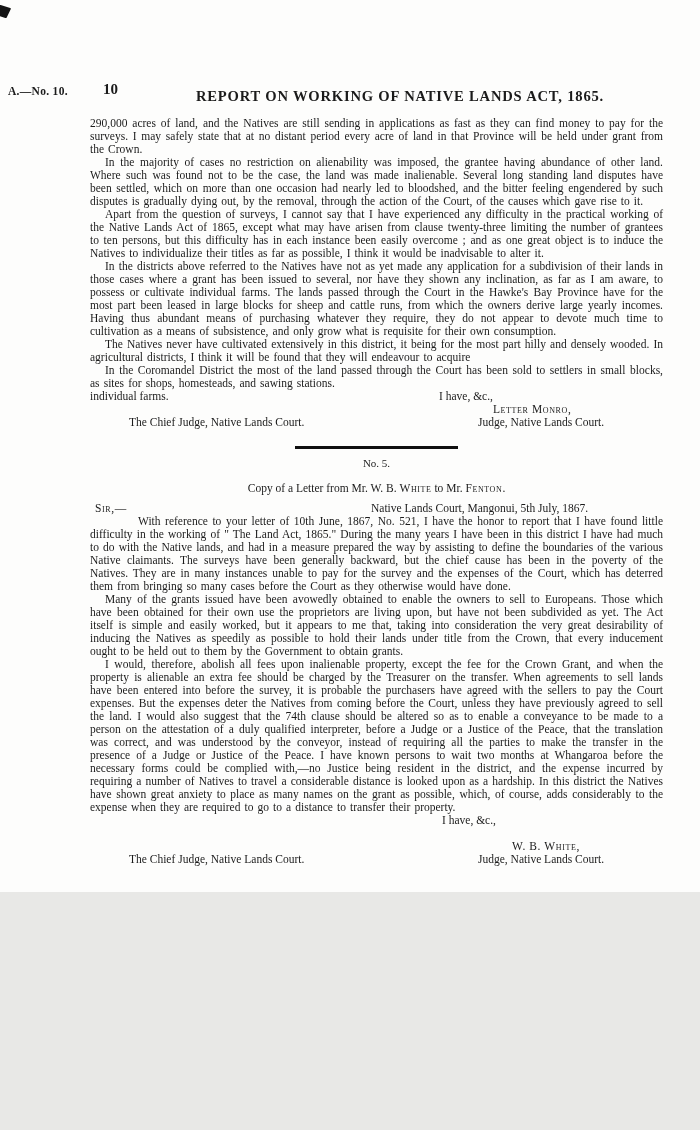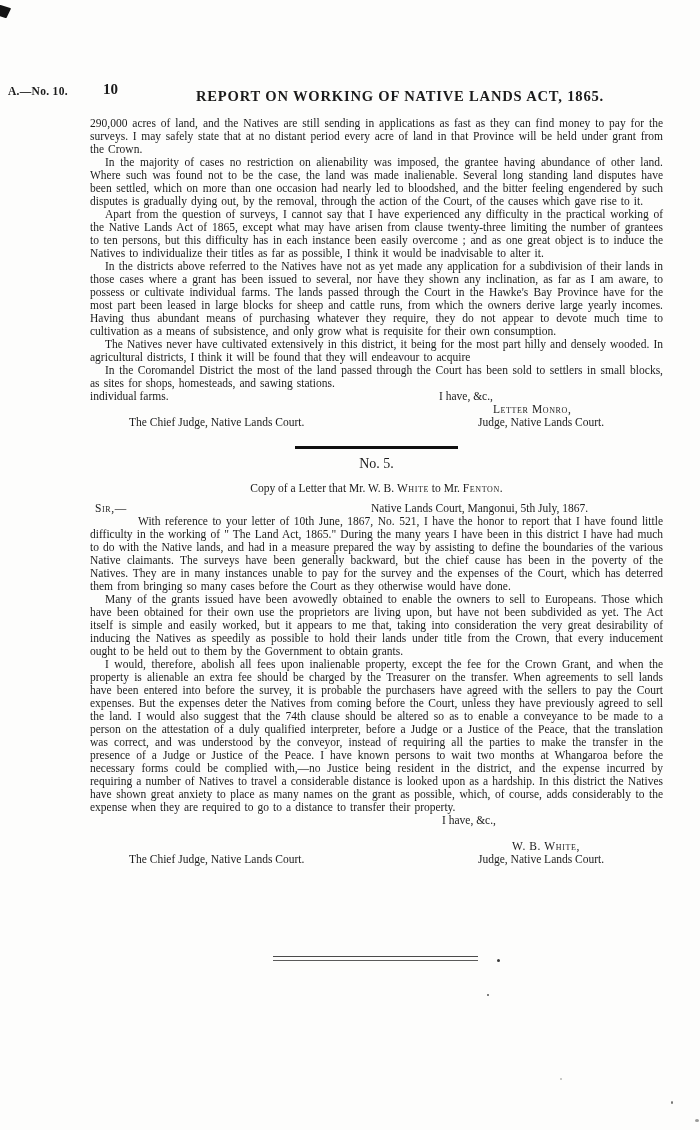--- a/index.html
+++ b/index.html
@@ -1,18 +1,18 @@
 <!DOCTYPE html>
 <html><head>
 <meta charset="utf-8">
 <style>
   html,body{margin:0;padding:0;background:#e8e8e6;}
   .page{
     position:relative;
-    width:700px;height:1130px;
+    width:700px;height:892px;
     background:#fdfdfc;
     overflow:hidden;
     font-family:"Liberation Serif","DejaVu Serif",serif;
     color:#1b1b1b;
   }
   
   .corner-mark{
     position:absolute;left:-3px;top:6px;width:12px;height:11px;
     background:#141414;transform:rotate(18deg) skewX(-8deg);
     border-radius:1px;
@@ -43,21 +43,21 @@
   .line{position:relative;height:13px;font-size:11.5px;line-height:13px;white-space:nowrap;}
   .abs{position:absolute;top:0;}
   .sc{font-variant:small-caps;letter-spacing:.6px;}
   .sig-name{height:13px;font-size:11.5px;line-height:13px;}
   .divider{
     width:163px;height:3px;background:#101010;
     margin:17px auto 5px auto;
   }
   .section-number{
     margin:7px 0 11px 0;text-align:center;
-    font-size:14px;font-weight:400;line-height:15px;
+    font-size:11px;font-weight:400;line-height:15px;
   }
   .section-heading{
     margin-top:4px;text-align:center;
     font-size:11.5px;line-height:13px;
   }
   .salutation-row{margin-top:7px;}
   .salutation{margin-left:5px;}
   .bottom-rule{
     position:absolute;left:273px;top:956px;width:205px;height:3px;
     border-top:1.5px solid #4a4a4a;border-bottom:1.5px solid #5a5a5a;
@@ -99,21 +99,21 @@
       <div class="line">
         <span style="margin-left:39px;">The Chief Judge, Native Lands Court.</span>
         <span class="abs" style="left:388px;">Judge, Native Lands Court.</span>
       </div>
     </section>
 
     <div class="divider"></div>
 
     <section>
       <h2 class="section-number">No. 5.</h2>
-      <div class="section-heading"><span>Copy of a Letter that Mr. W. B. </span><span class="sc">White</span><span> to Mr. </span><span class="sc">Fenton</span><span>.</span></div>
+      <div class="section-heading"><span>Copy of a Letter from Mr. W. B. </span><span class="sc">White</span><span> to Mr. </span><span class="sc">Fenton</span><span>.</span></div>
       <div class="line salutation-row">
         <span class="sc salutation">Sir,—</span>
         <span class="abs" style="left:281px;">Native Lands Court, Mangonui, 5th July, 1867.</span>
       </div>
       <p class="para deep-indent">With reference to your letter of 10th June, 1867, No. 521, I have the honor to report that I have found little difficulty in the working of " The Land Act, 1865." During the many years I have been in this district I have had much to do with the Native lands, and had in a measure prepared the way by assisting to define the boundaries of the various Native claimants. The surveys have been generally backward, but the chief cause has been in the poverty of the Natives. They are in many instances unable to pay for the survey and the expenses of the Court, which has deterred them from bringing so many cases before the Court as they otherwise would have done.</p>
       <p class="para indent">Many of the grants issued have been avowedly obtained to enable the owners to sell to Europeans. Those which have been obtained for their own use the proprietors are living upon, but have not been subdivided as yet. The Act itself is simple and easily worked, but it appears to me that, taking into consideration the very great desirability of inducing the Natives as speedily as possible to hold their lands under title from the Crown, that every inducement ought to be held out to them by the Government to obtain grants.</p>
       <p class="para indent">I would, therefore, abolish all fees upon inalienable property, except the fee for the Crown Grant, and when the property is alienable an extra fee should be charged by the Treasurer on the transfer. When agreements to sell lands have been entered into before the survey, it is probable the purchasers have agreed with the sellers to pay the Court expenses. But the expenses deter the Natives from coming before the Court, unless they have previously agreed to sell the land. I would also suggest that the 74th clause should be altered so as to enable a conveyance to be made to a person on the attestation of a duly qualified interpreter, before a Judge or a Justice of the Peace, that the translation was correct, and was understood by the conveyor, instead of requiring all the parties to make the transfer in the presence of a Judge or Justice of the Peace. I have known persons to wait two months at Whangaroa before the necessary forms could be complied with,—no Justice being resident in the district, and the expense incurred by requiring a number of Natives to travel a considerable distance is looked upon as a hardship. In this district the Natives have shown great anxiety to place as many names on the grant as possible, which, of course, adds considerably to the expense when they are required to go to a distance to transfer their property.</p>
       <div class="line">
         <span class="abs" style="left:352px;">I have, &amp;c.,</span>
       </div>

